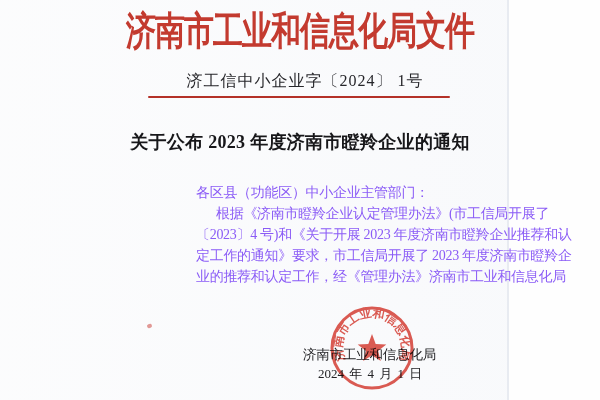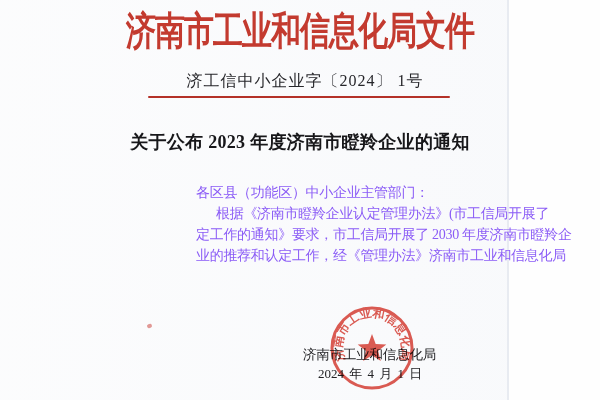--- a/index.html
+++ b/index.html
@@ -96,21 +96,22 @@
 
   <div class="doc-number">济工信中小企业字〔2024〕 1号</div>
 
   <div class="red-rule"></div>
 
   <div class="doc-title">关于公布 2023 年度济南市瞪羚企业的通知</div>
 
   <div class="body-block">
     <div class="body-line">各区县（功能区）中小企业主管部门：</div>
     <div class="body-line indent">根据《济南市瞪羚企业认定管理办法》(市工信局开展了</div>
-    <div class="body-line">定工作的通知》要求，市工信局开展了 2030 年度济南市瞪羚企</div>
+    <div class="body-line">〔2023〕4 号)和《关于开展 2023 年度济南市瞪羚企业推荐和认</div>
+    <div class="body-line">定工作的通知》要求，市工信局开展了 2023 年度济南市瞪羚企</div>
     <div class="body-line">业的推荐和认定工作，经《管理办法》济南市工业和信息化局</div>
   </div>
 
   <div class="signature">济南市工业和信息化局</div>
 
   <div class="doc-date">2024 年 4 月 1 日</div>
 
   <svg class="seal" viewBox="0 0 88 88">
     <circle cx="44" cy="44" r="40" fill="none" stroke="#dc4a40" stroke-width="3"></circle>
     <polygon fill="#dc4a40" points="44,30 47.7,39.9 58.3,40.4 50,46.9 52.8,57.1 44,51.3 35.2,57.1 38,46.9 29.7,40.4 40.3,39.9"></polygon>

